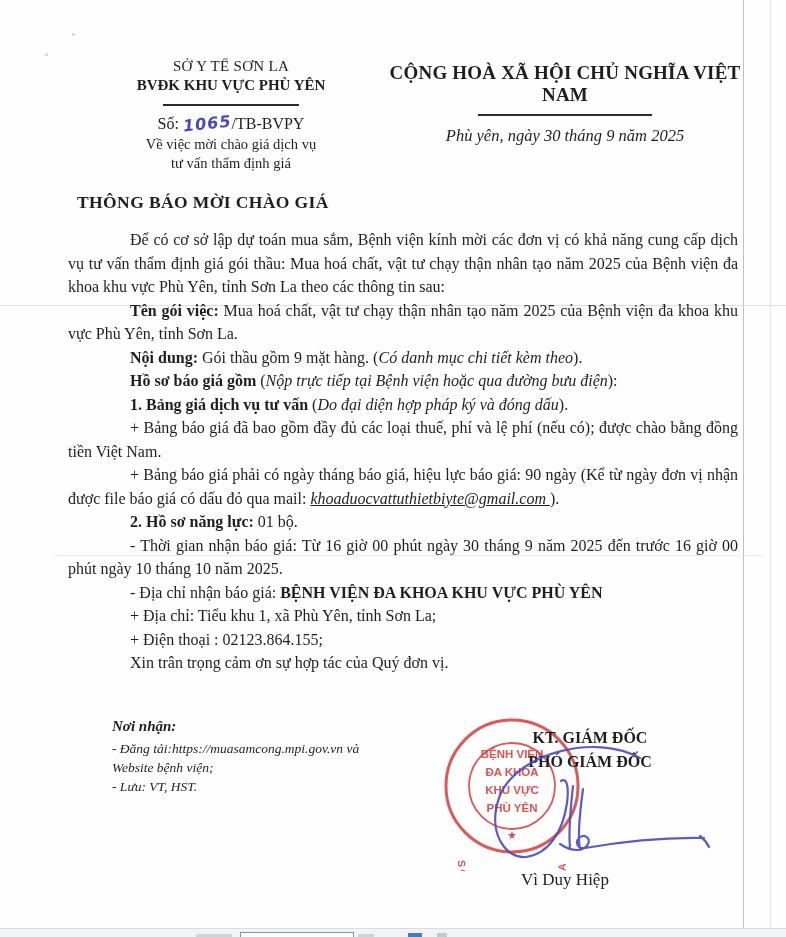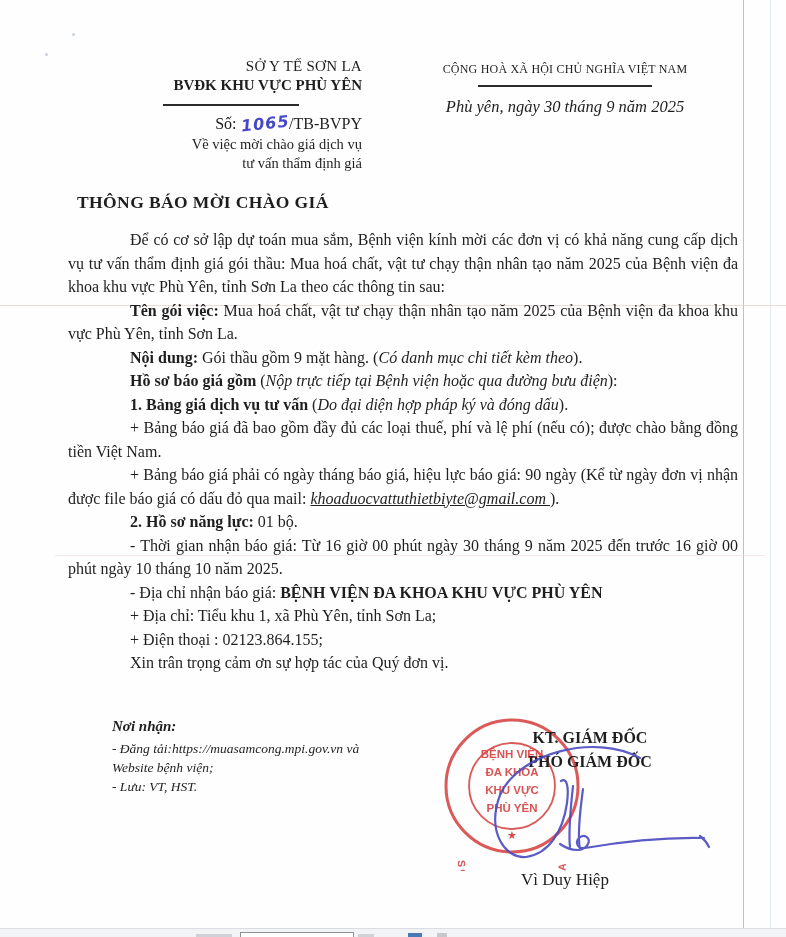--- a/index.html
+++ b/index.html
@@ -7,30 +7,30 @@
   .page {
     position:relative; width:786px; height:937px; background:#fefefe;
     font-family:"Liberation Serif","DejaVu Serif",serif; color:#1e1e1e; overflow:hidden;
   }
   
   .vrule-right { position:absolute; top:0; bottom:0; width:1px; background:#9aa0a6; opacity:.65; }
   .vrule-faint { position:absolute; top:0; bottom:0; width:1px; background:#dde3e8; opacity:.8; }
   .hline-artifact { position:absolute; height:1px; background:#e7d9d5; opacity:.9; }
   .speck { position:absolute; width:3px; height:3px; border-radius:50%; background:#9db0c8; opacity:.55; }
   
-  .hdr-left { position:absolute; left:100px; top:58px; width:262px; text-align:right; }
+  .hdr-left { position:absolute; left:100px; top:58px; width:262px; text-align:center; }
   .hdr-left .l1 { font-size:15px; letter-spacing:.3px; }
   .hdr-left .l2 { font-size:15px; font-weight:bold; margin-top:2px; }
   .hdr-left .divider { width:136px; height:2px; background:#2b2b2b; margin:10px auto 8px auto; }
   .so-line { font-size:16px; }
   .so-num { font-family:"DejaVu Sans",sans-serif; font-style:italic; font-weight:600;
             color:#4646c8; display:inline-block; transform:rotate(-6deg); font-size:16px; letter-spacing:1px; }
   .subject { font-size:14.5px; line-height:18.5px; margin-top:2px; }
   .hdr-right { position:absolute; left:372px; top:62px; width:386px; text-align:center; }
-  .hdr-right .l1 { font-size:12px; font-weight:normal; letter-spacing:.2px; }
+  .hdr-right .l1 { font-size:19px; font-weight:bold; letter-spacing:.2px; }
   .hdr-right .l2 { font-size:16px; font-weight:bold; margin-top:3px; }
   .hdr-right .divider { width:174px; height:2px; background:#2b2b2b; margin:8px auto 10px auto; }
   .dateline { font-size:16.5px; font-style:italic; margin-top:4px; }
   
   .doc-title { position:absolute; left:77px; top:192px; width:600px; text-align:left;
                font-size:17.5px; font-weight:bold; letter-spacing:.4px; }
   
   .doc-body { position:absolute; left:68px; top:228px; width:670px; font-size:16px;
               line-height:23.5px; text-align:justify; }
   .bp { text-indent:62px; }

